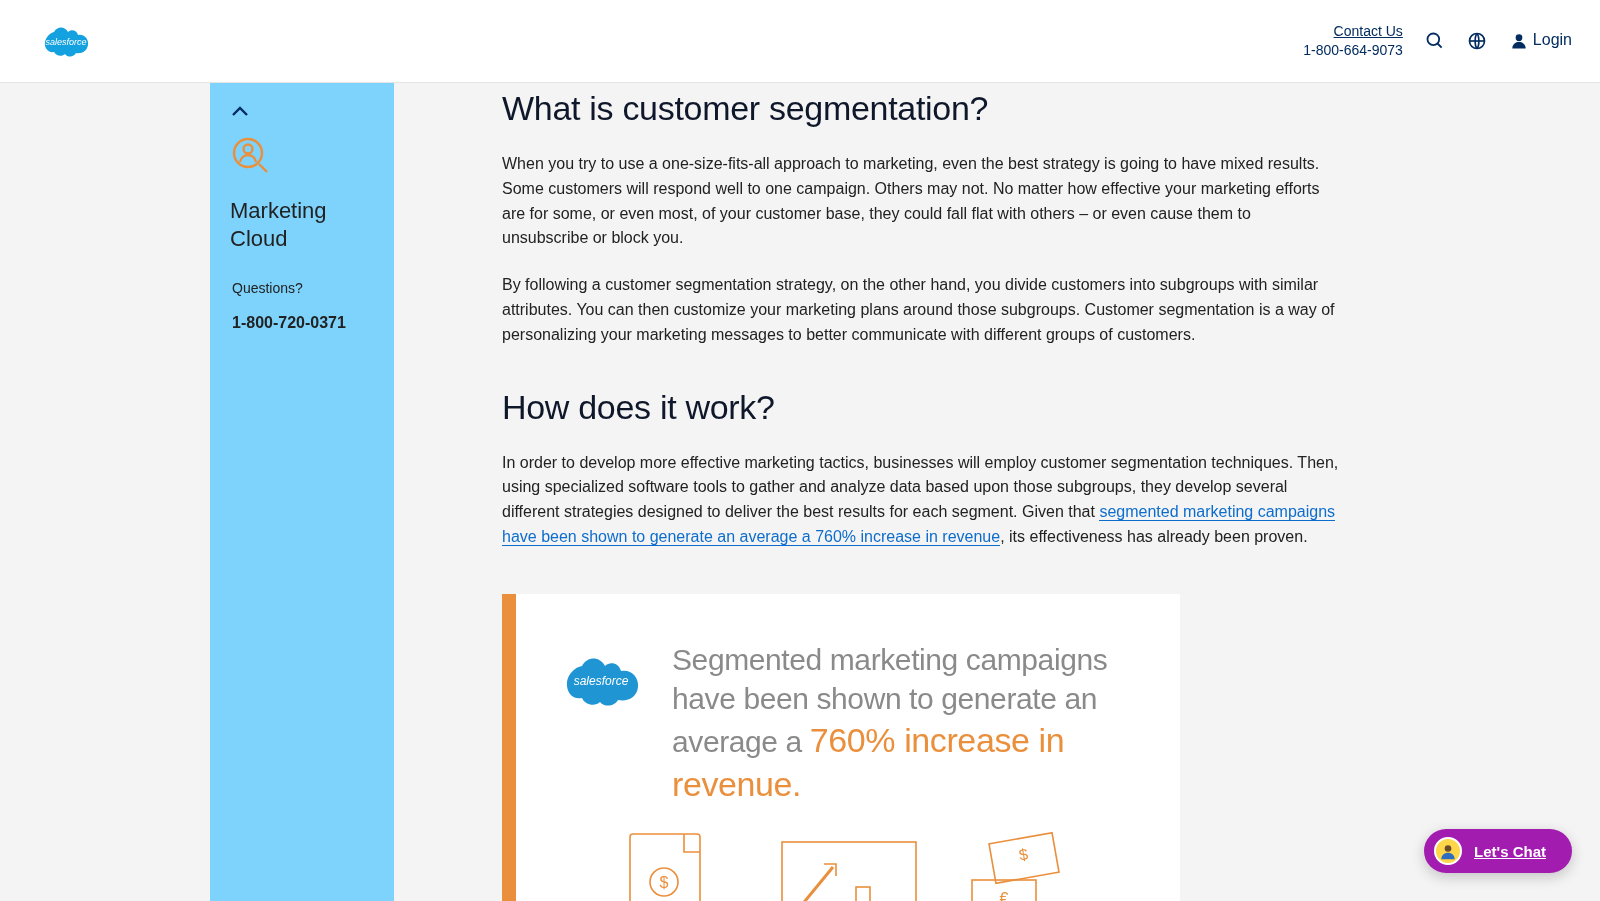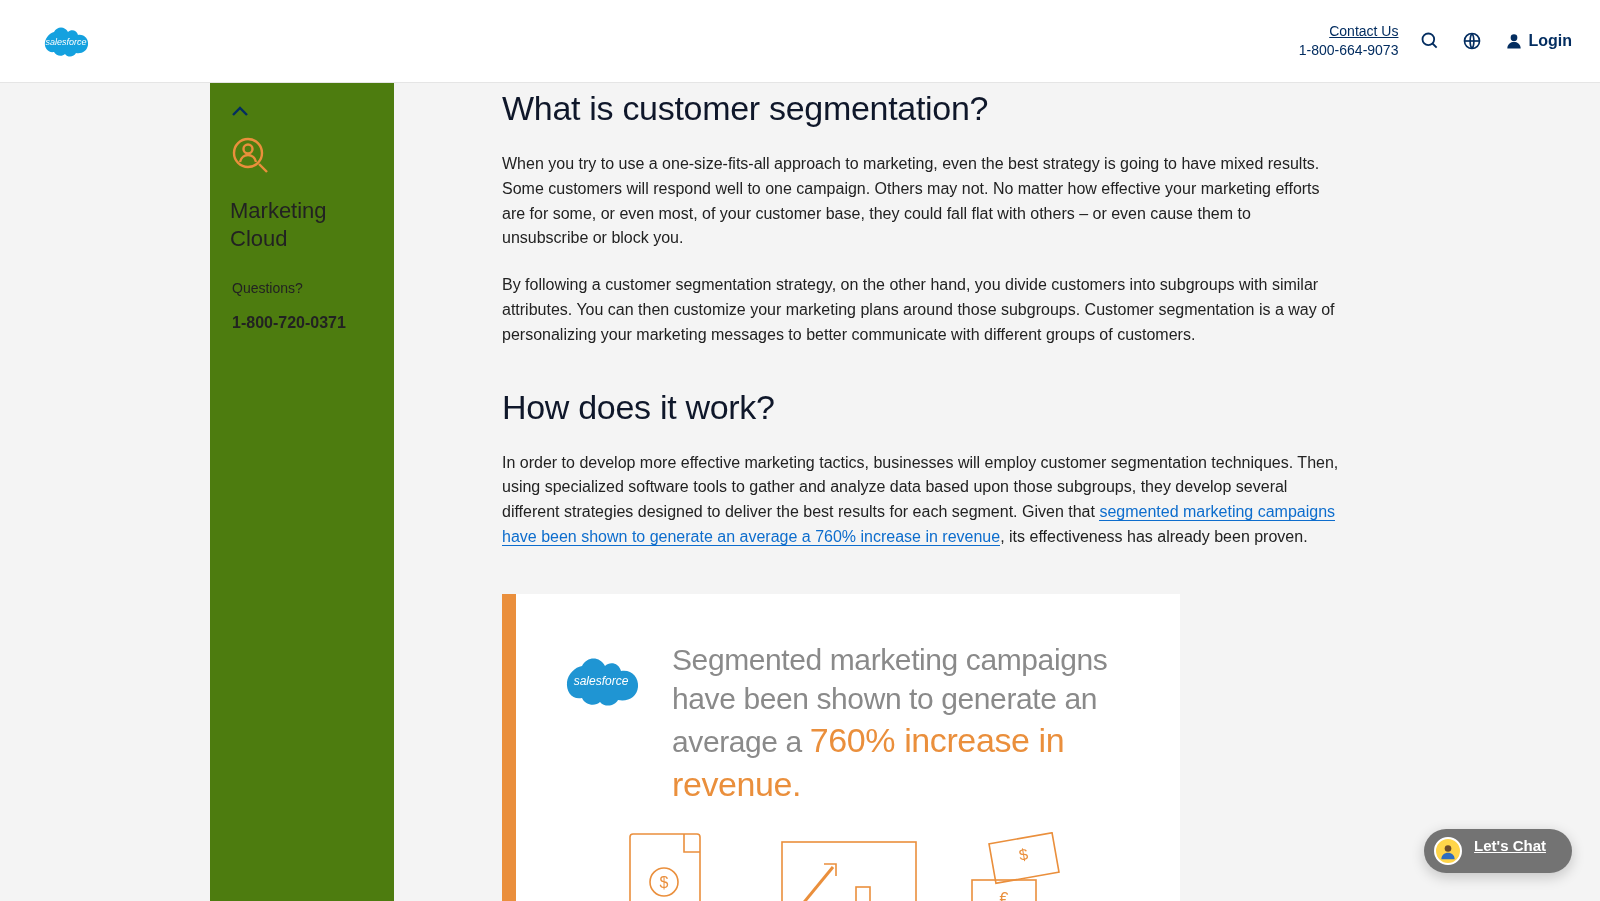--- a/index.html
+++ b/index.html
@@ -52,25 +52,25 @@
     color: #032d60;
     font-size: 14px;
     line-height: 1.35;
   }
   .contact-us {
     text-decoration: underline;
     cursor: pointer;
   }
   .login-group {
     display: flex;
-    align-items: center;
+    align-items: flex-start;
     gap: 4px;
     color: #032d60;
     font-size: 16px;
-    font-weight: 700;
+    font-weight: 400;
     cursor: pointer;
   }
   .icon-btn {
     color: #032d60;
     cursor: pointer;
     display: inline-flex;
   }
 
   
   .page {
@@ -80,21 +80,21 @@
     justify-content: center;
   }
   .container {
     display: flex;
     width: 1180px;
   }
 
   
   .sidebar {
     width: 184px;
-    background: #4d7c0f;
+    background: #7dd3fc;
     padding: 22px 0 40px 0;
     flex-shrink: 0;
   }
   .sidebar-inner { padding: 0 20px; }
   .chev-up {
     color: #032d60;
     display: block;
     margin-bottom: 12px;
     cursor: pointer;
   }
@@ -188,25 +188,26 @@
     gap: 34px;
     margin-top: 26px;
   }
   .illus-icons-row svg { color: #ea8f3c; }
 
   
   .chat-widget {
     position: fixed;
     right: 28px;
     bottom: 28px;
-    background: #737373;
+    background: #a21caf;
     color: #fff;
     border-radius: 999px;
     padding: 8px 26px 8px 10px;
     display: flex;
+    align-items: center;
     gap: 12px;
     font-size: 15px;
     font-weight: 700;
     cursor: pointer;
     box-shadow: 0 4px 14px rgba(0,0,0,0.2);
   }
   .chat-avatar {
     width: 28px; height: 28px;
     border-radius: 50%;
     background: #ffd54a;

